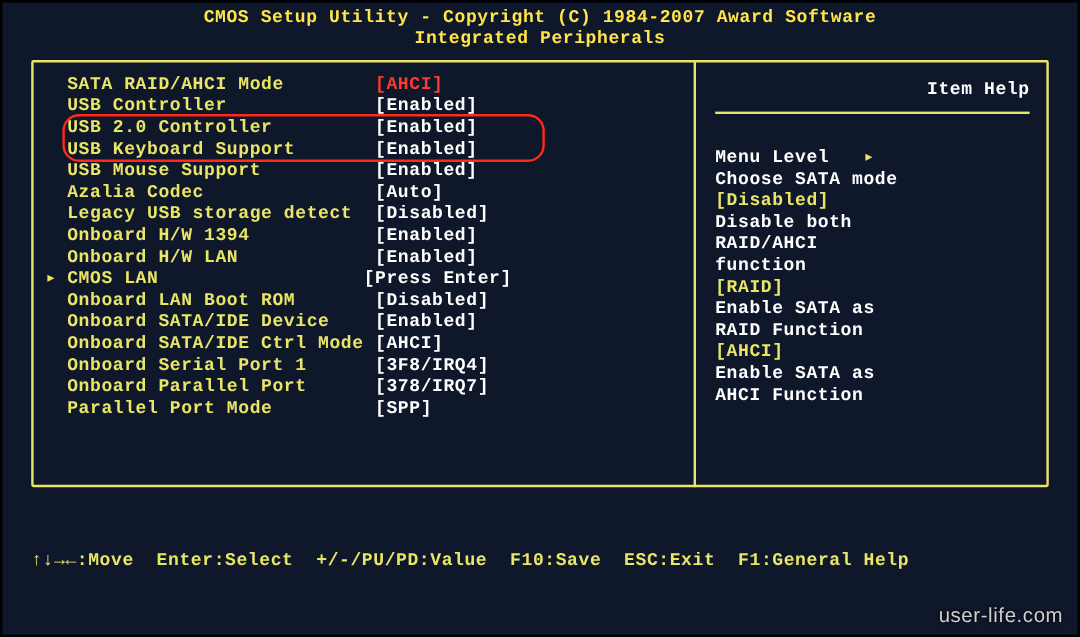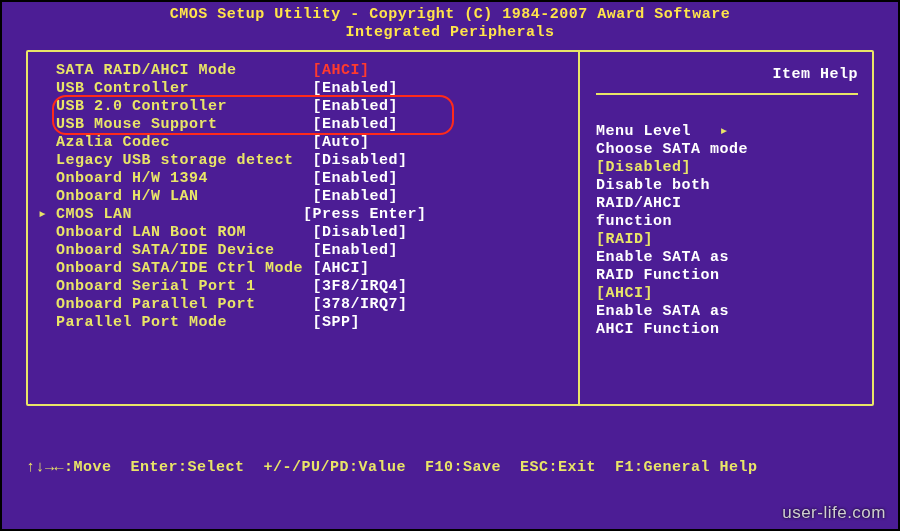--- a/index.html
+++ b/index.html
@@ -9,21 +9,21 @@
     font-family: "Courier New", monospace;
     font-size: 15px;
     font-weight: bold;
     color: #fff;
     letter-spacing: 0.5px;
   }
   .bios {
     position: absolute;
     top: 0; left: 0;
     width: 900px; height: 531px;
-    background: #4c1d95;
+    background: #0f172a;
     border: 2px solid #000;
   }
   .title {
     color: #ffe44a;
     text-align: center;
     padding: 4px 0 2px;
     line-height: 18px;
   }
   .frame {
     position: relative;
@@ -101,20 +101,21 @@
     <div>Integrated Peripherals</div>
   </div>
 
   <div class="frame">
     <div class="leftcol" id="leftcol">
       <div class="divider"></div>
       <div class="highlight-box"></div>
     <div class="row"><span class="label">SATA RAID/AHCI Mode        </span><span class="valsel">[AHCI]</span></div>
         <div class="row"><span class="label">USB Controller             </span><span class="val">[Enabled]</span></div>
         <div class="row"><span class="label">USB 2.0 Controller         </span><span class="val">[Enabled]</span></div>
+        <div class="row"><span class="label">USB Keyboard Support       </span><span class="val">[Enabled]</span></div>
         <div class="row"><span class="label">USB Mouse Support          </span><span class="val">[Enabled]</span></div>
         <div class="row"><span class="label">Azalia Codec               </span><span class="val">[Auto]</span></div>
         <div class="row"><span class="label">Legacy USB storage detect  </span><span class="val">[Disabled]</span></div>
         <div class="row"><span class="label">Onboard H/W 1394           </span><span class="val">[Enabled]</span></div>
         <div class="row"><span class="label">Onboard H/W LAN            </span><span class="val">[Enabled]</span></div>
         <div class="row"><span class="arrow">▸</span><span class="label">CMOS LAN                  </span><span class="val">[Press Enter]</span></div>
         <div class="row"><span class="label">Onboard LAN Boot ROM       </span><span class="val">[Disabled]</span></div>
         <div class="row"><span class="label">Onboard SATA/IDE Device    </span><span class="val">[Enabled]</span></div>
         <div class="row"><span class="label">Onboard SATA/IDE Ctrl Mode </span><span class="val">[AHCI]</span></div>
         <div class="row"><span class="label">Onboard Serial Port 1      </span><span class="val">[3F8/IRQ4]</span></div>

